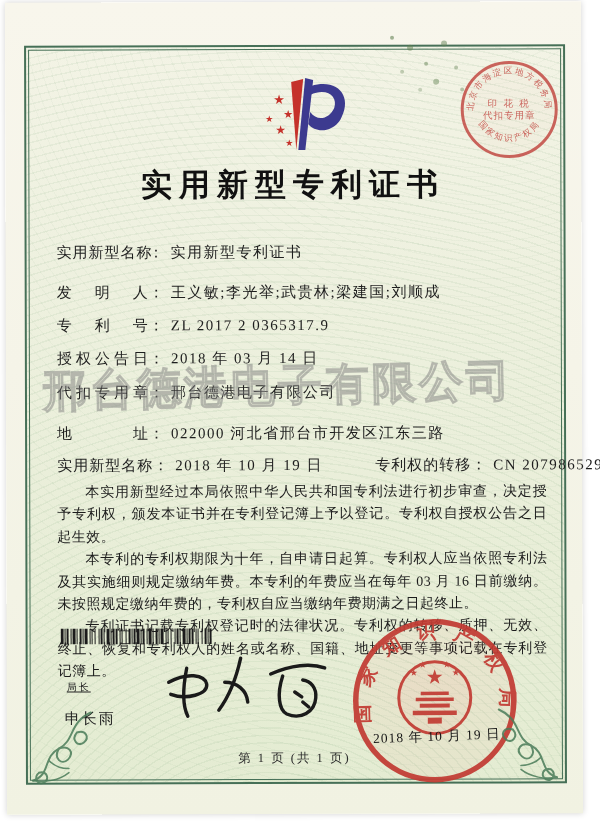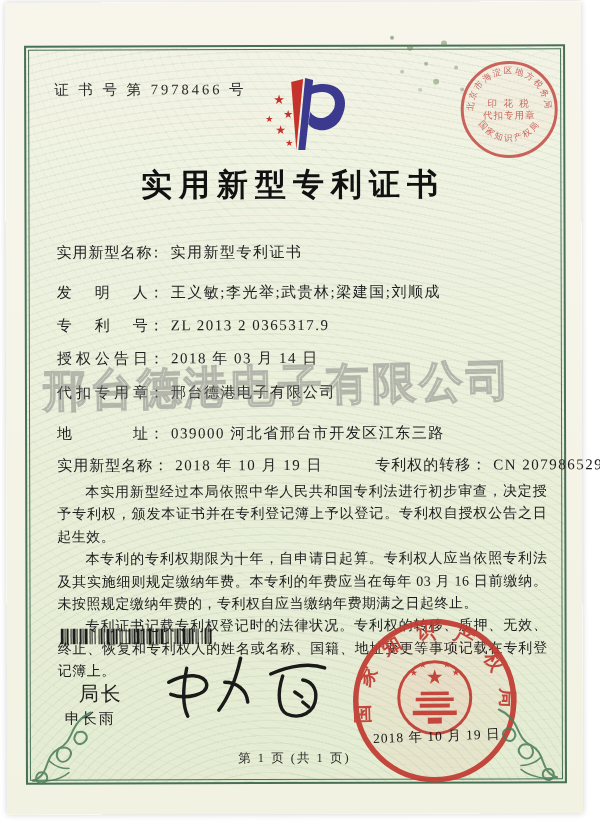--- a/index.html
+++ b/index.html
@@ -23,21 +23,21 @@
   .colon{display:inline-block;margin-right:6px;}
   .fvalue{letter-spacing:1.5px;}
   .grant-right{position:absolute;left:318px;top:0;}
   .paras{position:absolute;left:51px;top:479px;width:490px;font-size:14px;line-height:22.4px;
     text-align:justify;color:#1c1c1c;}
   .paras p{margin:0;text-indent:2em;letter-spacing:0.5px;}
   .watermark{position:absolute;left:37px;top:354px;width:530px;font-size:44px;font-weight:bold;
     letter-spacing:3px;white-space:nowrap;transform:rotate(-1.2deg);
     color:rgba(150,150,150,0.10);-webkit-text-stroke:1.1px rgba(125,125,125,0.45);}
   .barcode{position:absolute;left:54px;top:626px;height:16px;width:172px;font-size:0;overflow:hidden;}
-  .sig-title{position:absolute;left:72px;top:678px;font-size:20px;letter-spacing:2px;color:#222;}
+  .sig-title{position:absolute;left:60px;top:678px;font-size:10px;letter-spacing:2px;color:#222;text-decoration:underline;}
   .sig-name{position:absolute;left:58px;top:707px;font-size:15px;letter-spacing:2px;color:#222;}
   .sig-svg{position:absolute;left:146px;top:646px;width:190px;height:92px;}
   .issuer-seal{position:absolute;left:341px;top:612px;width:174px;height:174px;opacity:0.93;}
   .seal-date{position:absolute;left:346px;top:726px;width:168px;text-align:center;font-size:13.5px;
     color:#151515;letter-spacing:1px;transform:rotate(-2deg);}
   .tax-stamp{position:absolute;left:452px;top:56px;width:104px;height:104px;opacity:0.8;}
   .footer{position:absolute;left:19px;top:748px;width:537px;text-align:center;font-size:12.5px;
     letter-spacing:2px;color:#2a2a2a;}
   .ornament{position:absolute;width:96px;height:92px;opacity:0.85;}
   .orn-bl{left:18px;top:692px;}
@@ -52,21 +52,20 @@
 </style>
 </head>
 <body>
 
 <div class="paper">
 
   <div class="frame"></div>
 
   <div class="speckles"></div>
 
-  <div class="cert-no">证 书 号 第 7978466 号</div>
 
   <svg class="logo" viewBox="0 0 104 90">
     <polygon points="40,12 52,9 45,80" fill="#c5322b"></polygon>
     <polygon points="54,8 62,10 54,80 47,80" fill="#3c3a8f"></polygon>
     <path d="M60 16 C88 8 102 28 89 50 C80 63 64 63 57 54 L59 42 C66 52 78 49 83 38 C87 27 76 17 59 25 Z" fill="#3c3a8f"></path>
     <text x="22" y="34" font-size="13" fill="#c5322b">★</text>
     <text x="32" y="48" font-size="11" fill="#c5322b">★</text>
     <text x="14" y="52" font-size="9" fill="#c5322b">★</text>
     <text x="24" y="64" font-size="12" fill="#c5322b">★</text>
     <text x="34" y="76" font-size="9" fill="#c5322b">★</text>
@@ -90,30 +89,30 @@
 
   <div class="title">实用新型专利证书</div>
 
   <div class="row" style="top:241px">
     <span class="flabel">实用新型名称</span><span class="colon">：</span><span class="fvalue">实用新型专利证书</span>
   </div>
   <div class="row" style="top:281px">
     <span class="flabel">发明人</span><span class="colon">：</span><span class="fvalue">王义敏;李光举;武贵林;梁建国;刘顺成</span>
   </div>
   <div class="row" style="top:314px">
-    <span class="flabel">专利号</span><span class="colon">：</span><span class="fvalue">ZL 2013 2 0365317.9</span>
+    <span class="flabel">专利号</span><span class="colon">：</span><span class="fvalue">ZL 2017 2 0365317.9</span>
   </div>
   <div class="row" style="top:347px">
     <span class="flabel">授权公告日</span><span class="colon">：</span><span class="fvalue">2018 年 03 月 14 日</span>
   </div>
   <div class="row" style="top:381px">
     <span class="flabel">代扣专用章</span><span class="colon">：</span><span class="fvalue">邢台德港电子有限公司</span>
   </div>
   <div class="row" style="top:422px">
-    <span class="flabel">地址</span><span class="colon">：</span><span class="fvalue">039000 河北省邢台市开发区江东三路</span>
+    <span class="flabel">地址</span><span class="colon">：</span><span class="fvalue">022000 河北省邢台市开发区江东三路</span>
   </div>
 
   <div class="row" style="top:454px">
     <span>实用新型名称</span><span class="colon">：</span><span class="fvalue">2018 年 10 月 19 日</span>
     <span class="grant-right">
       <span>专利权的转移</span><span class="colon">：</span><span class="fvalue">CN 207986529 U</span>
     </span>
   </div>
 
   <div class="paras">

